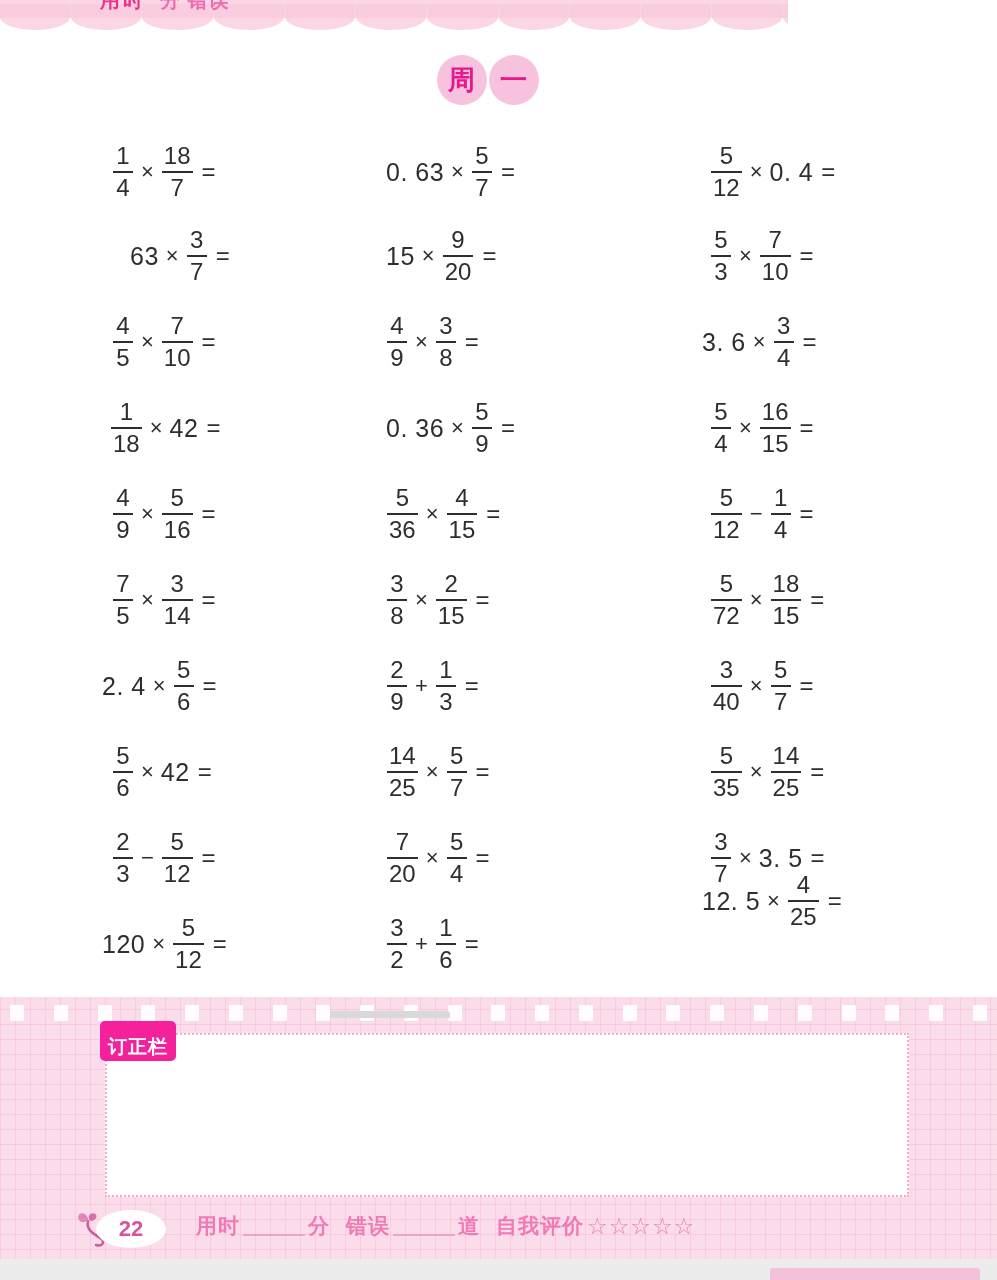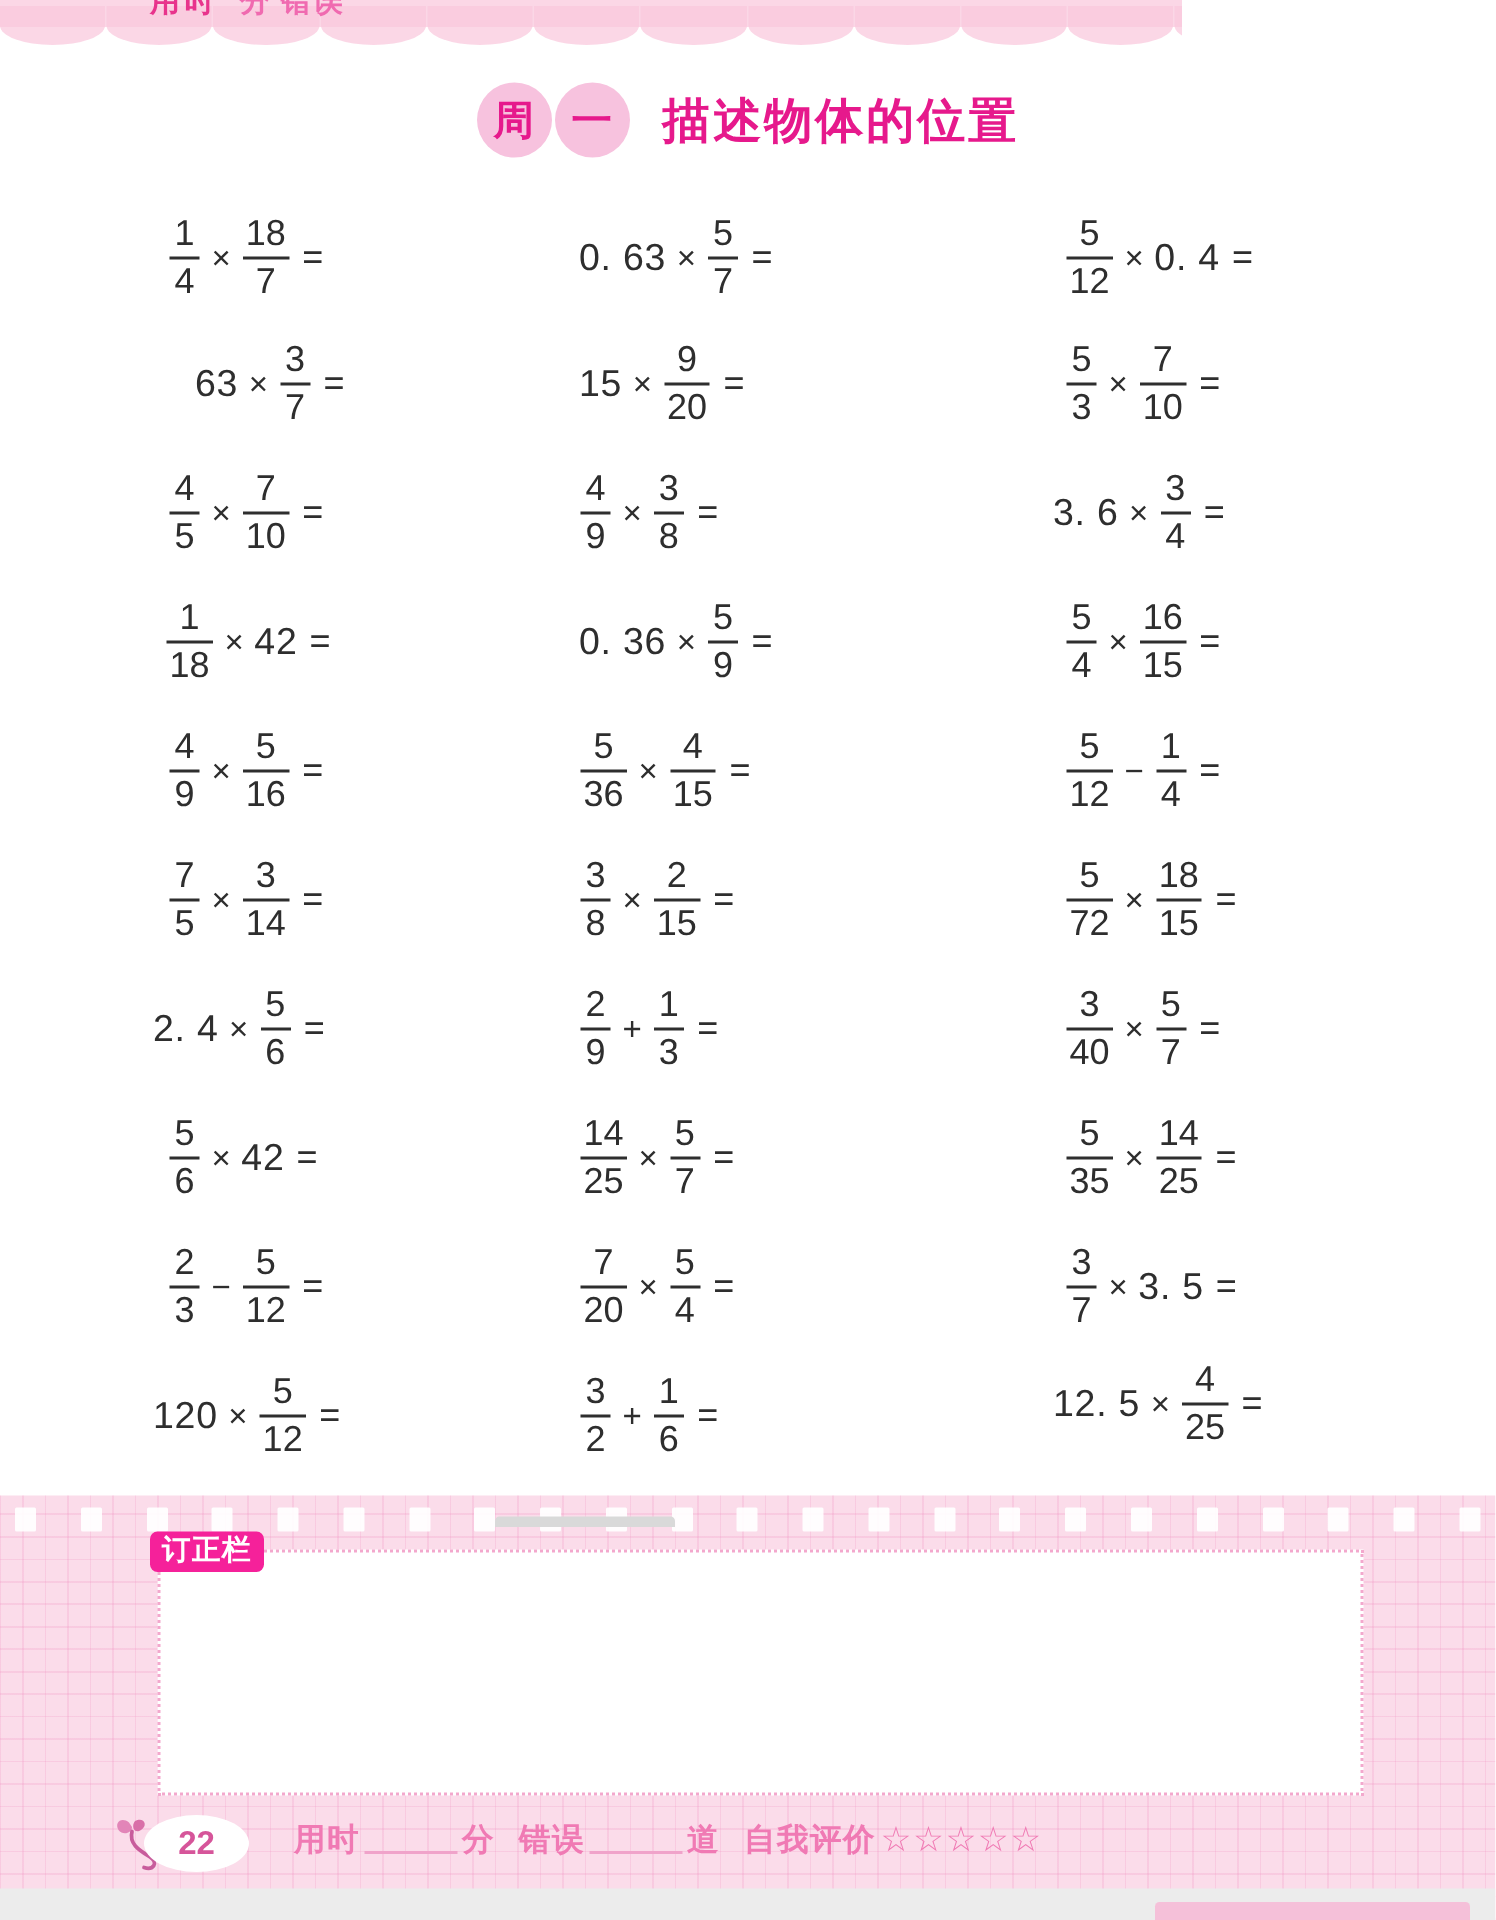--- a/index.html
+++ b/index.html
@@ -217,21 +217,21 @@
   }
   .correction-label {
     position: absolute;
     top: 24px;
     left: 100px;
     background: #f5219a;
     color: #ffffff;
     font-size: 19px;
     font-weight: bold;
     letter-spacing: 1px;
-    padding: 3px 8px 4px 8px;
+    padding: 16px 8px 4px 8px;
     border-radius: 5px;
     line-height: 1.05;
     z-index: 3;
   }
 
   
   .footer-row {
     position: absolute;
     top: 208px;
     left: 0;
@@ -341,21 +341,20 @@
   <div class="top-cut-text">
     <span>用时</span><span class="sub">分 错误</span>
   </div>
 </div>
 
 <div class="title-row">
   <div class="day-badges">
     <div class="day-badge">周</div>
     <div class="day-badge second">一</div>
   </div>
-  <div class="title-text">描述物体的位置</div>
 </div>
 
 <div class="problems">
   <div class="prob-col c1">
       <div class="prob-row" style="top: 0px; left: 12px;">
         <span class="expr">
           <span class="frac">
             <span class="n">1</span>
             <span class="bar"></span>
             <span class="d">4</span>
@@ -770,21 +769,21 @@
           <span class="frac">
             <span class="n">3</span>
             <span class="bar"></span>
             <span class="d">7</span>
           </span>
           <span class="tok op">×</span>
           <span class="tok num-plain">3. 5</span>
           <span class="tok op eq">=</span>
         </span>
       </div>
-      <div class="prob-row" style="top: 764px; left: 2px; align-items: center;">
+      <div class="prob-row" style="top: 729px; left: 2px; align-items: center;">
         <span class="expr">
           <span class="tok num-plain">12. 5</span>
           <span class="tok op">×</span>
           <span class="frac">
             <span class="n">4</span>
             <span class="bar"></span>
             <span class="d">25</span>
           </span>
           <span class="tok op eq">=</span>
         </span>

